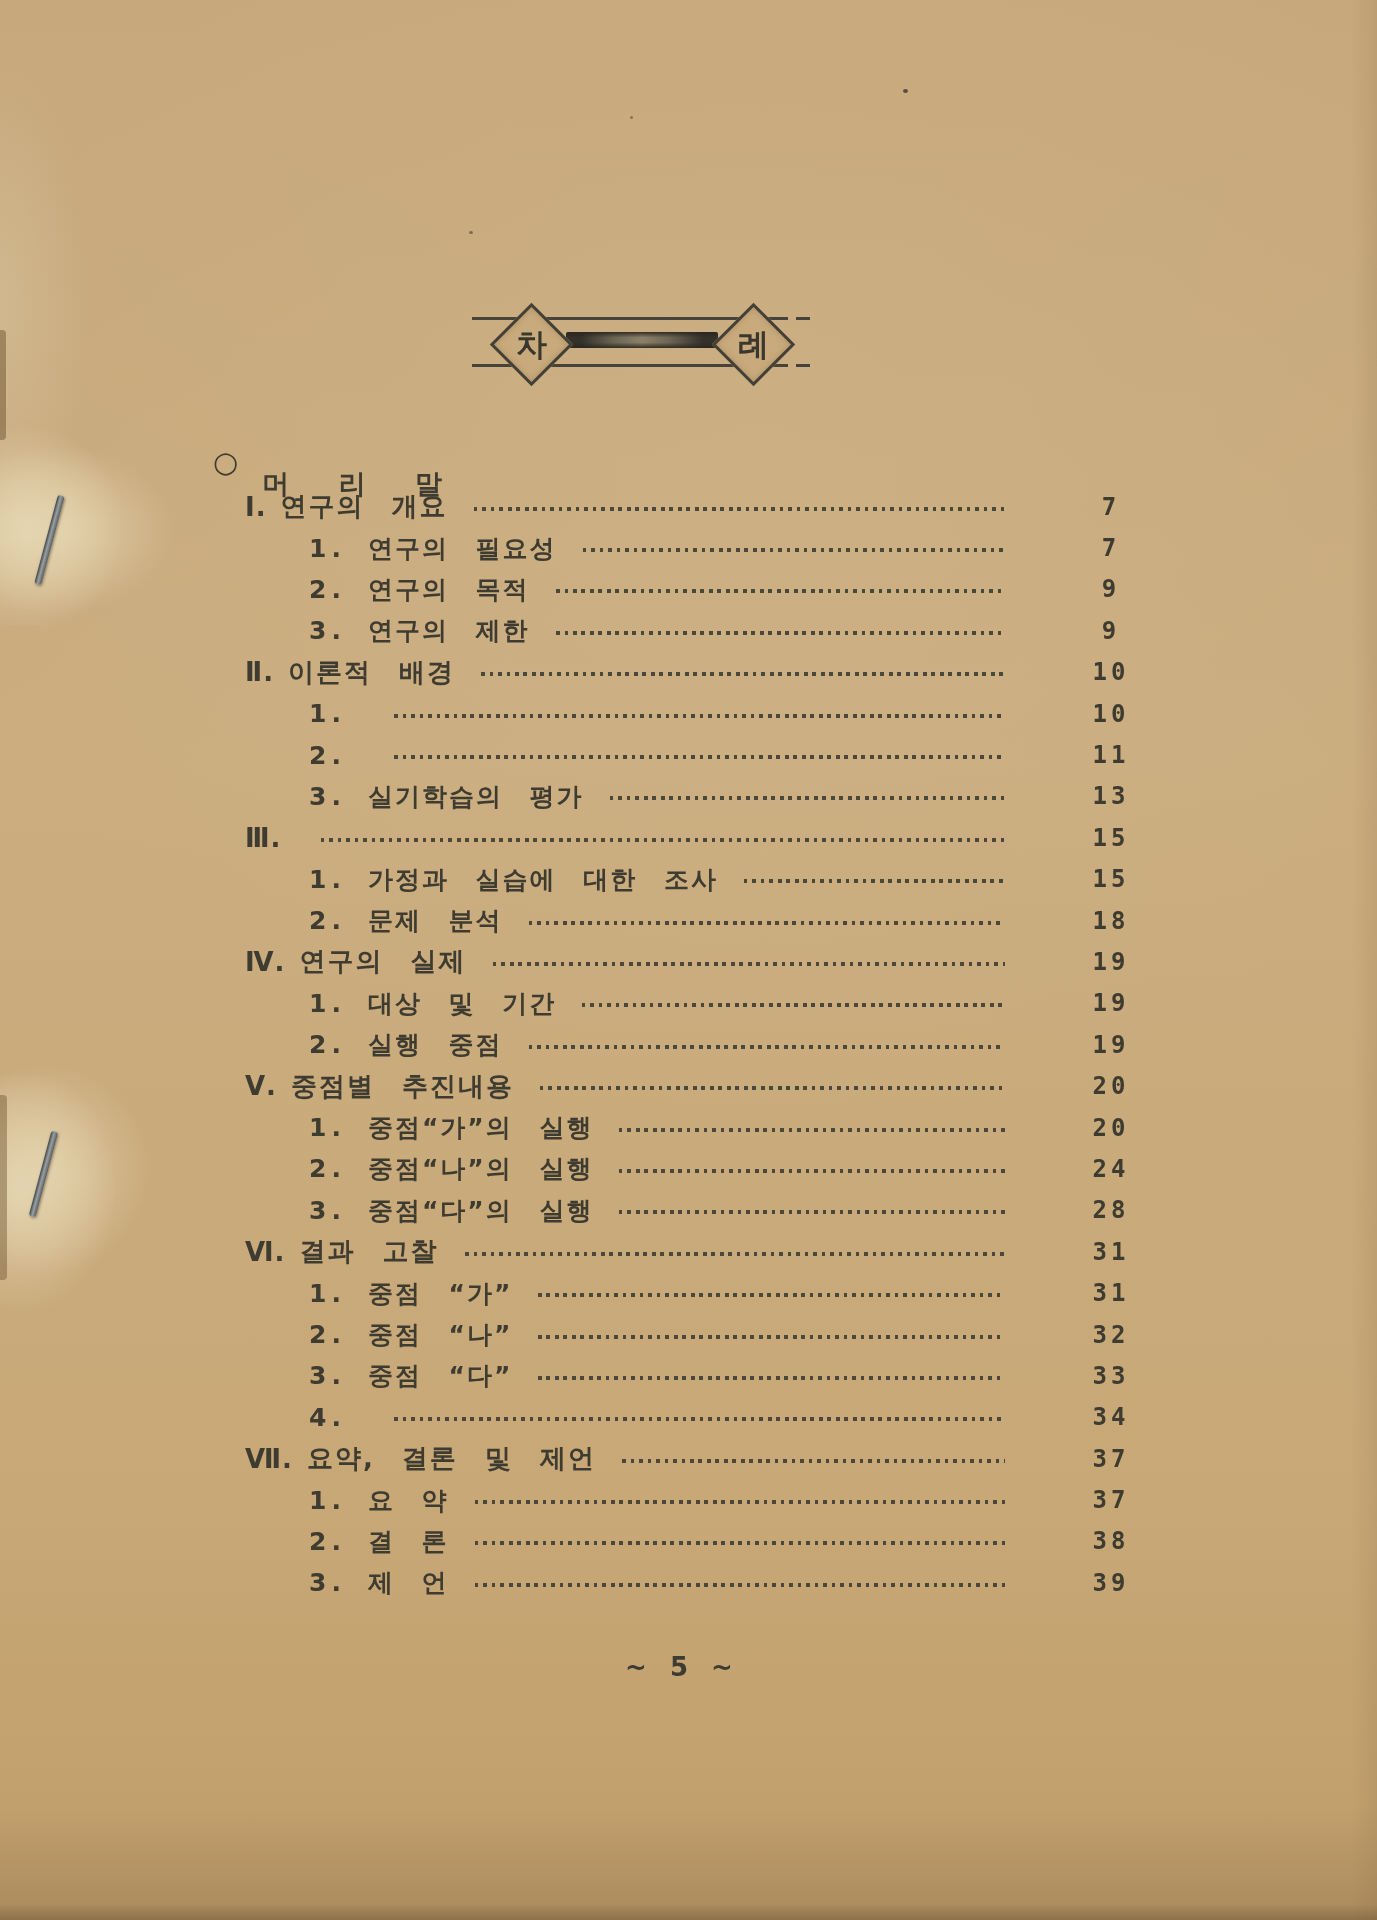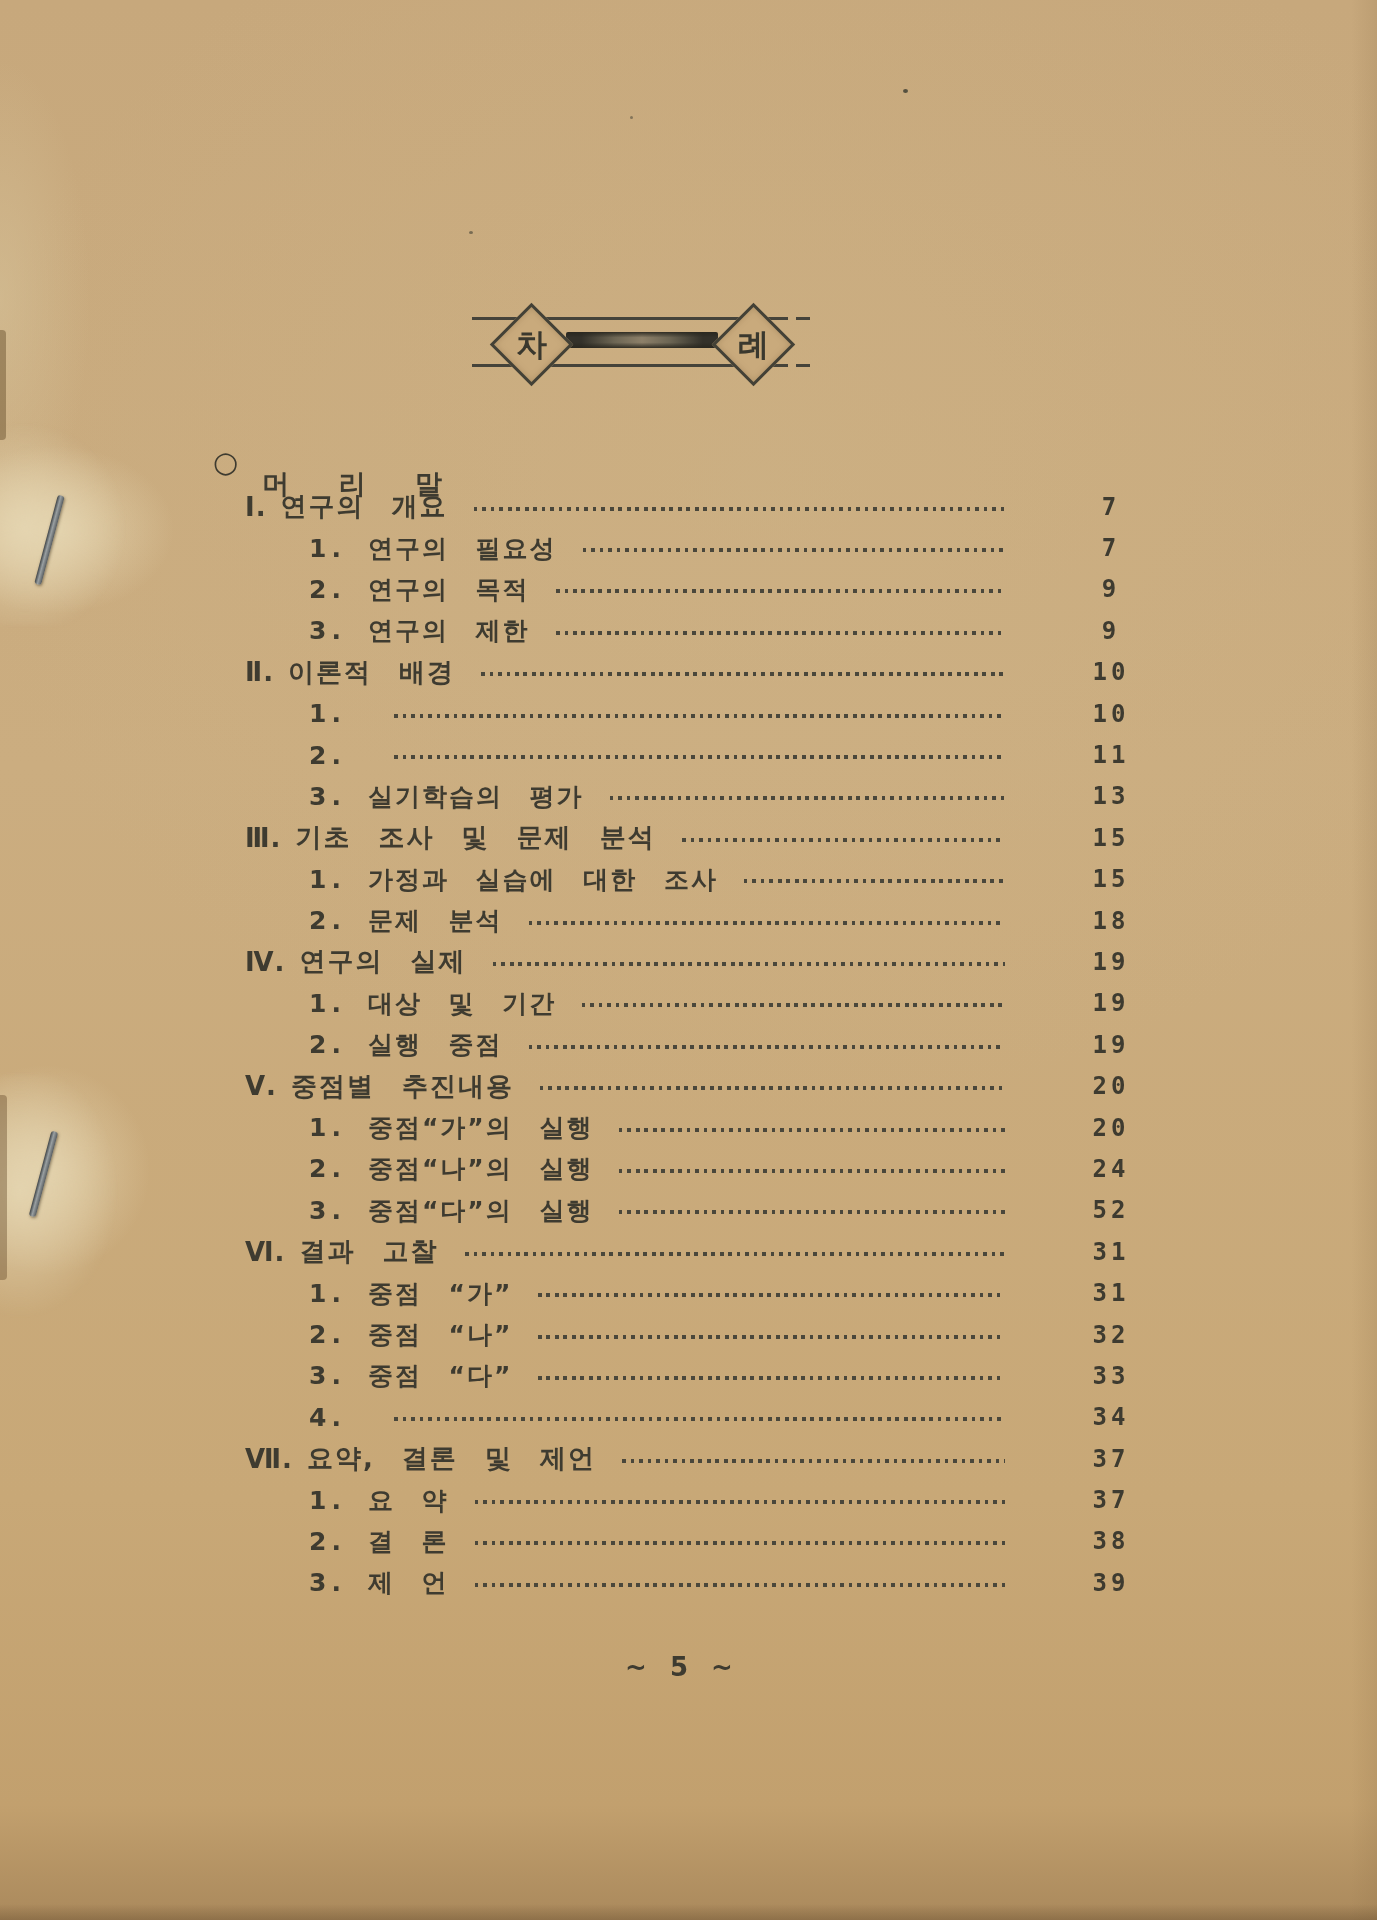--- a/index.html
+++ b/index.html
@@ -167,21 +167,20 @@
           <span class="toc-page">11</span>
         </div>
         <div class="toc-row level-2">
           <span class="toc-no">3.</span>
           <span class="toc-title">실기학습의 평가</span>
           <span class="toc-leader"></span>
           <span class="toc-page">13</span>
         </div>
         <div class="toc-row level-1">
           <span class="toc-no">Ⅲ.</span>
-          <span class="toc-title">기초 조사 및 문제 분석</span>
           <span class="toc-leader"></span>
           <span class="toc-page">15</span>
         </div>
         <div class="toc-row level-2">
           <span class="toc-no">1.</span>
           <span class="toc-title">가정과 실습에 대한 조사</span>
           <span class="toc-leader"></span>
           <span class="toc-page">15</span>
         </div>
         <div class="toc-row level-2">
@@ -223,21 +222,21 @@
         <div class="toc-row level-2">
           <span class="toc-no">2.</span>
           <span class="toc-title">중점“나”의 실행</span>
           <span class="toc-leader"></span>
           <span class="toc-page">24</span>
         </div>
         <div class="toc-row level-2">
           <span class="toc-no">3.</span>
           <span class="toc-title">중점“다”의 실행</span>
           <span class="toc-leader"></span>
-          <span class="toc-page">52</span>
+          <span class="toc-page">28</span>
         </div>
         <div class="toc-row level-1">
           <span class="toc-no">Ⅵ.</span>
           <span class="toc-title">결과 고찰</span>
           <span class="toc-leader"></span>
           <span class="toc-page">31</span>
         </div>
         <div class="toc-row level-2">
           <span class="toc-no">1.</span>
           <span class="toc-title">중점 “가”</span>

